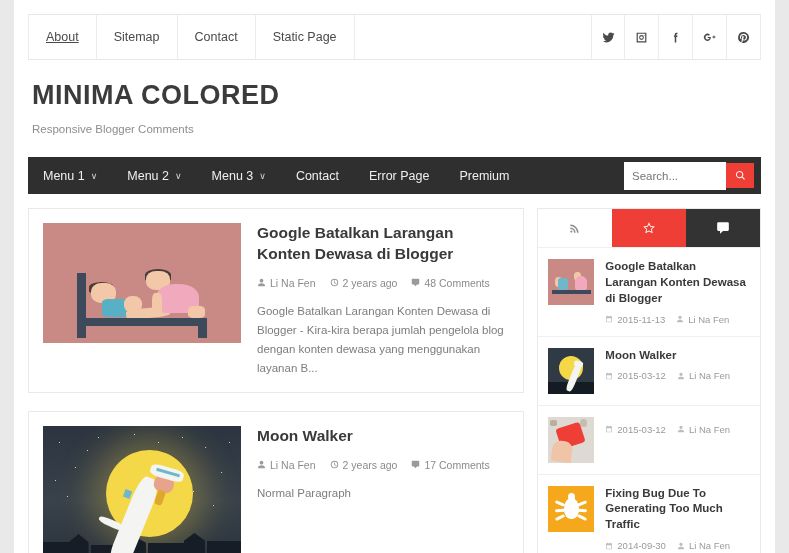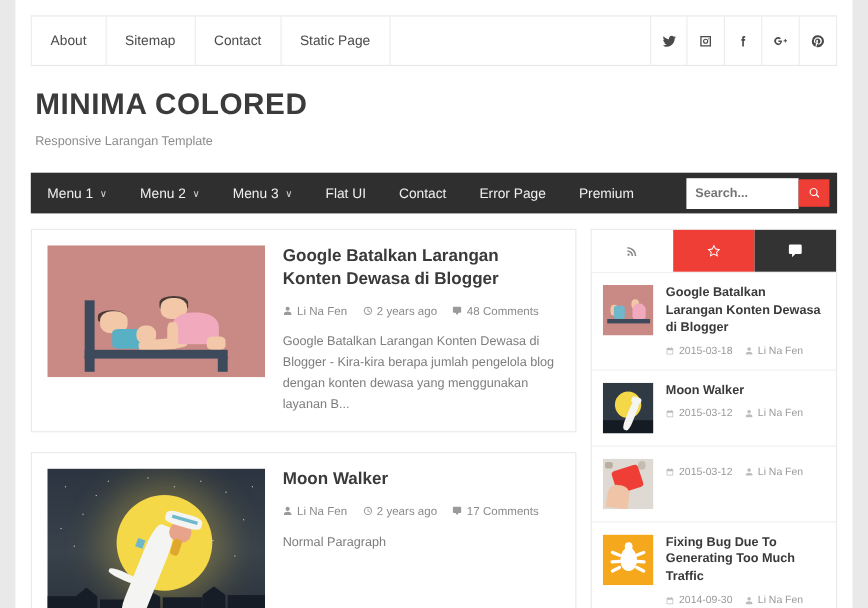--- a/index.html
+++ b/index.html
@@ -29,21 +29,21 @@
   .topnav, .socialnav { display: flex; }
   .topnav-item {
     display: flex; align-items: center;
     padding: 0 17px;
     font-size: 12.5px;
     color: #4a4a4a;
     border-right: 1px solid #ececec;
     white-space: nowrap;
     cursor: pointer;
   }
-  .topnav-item:first-child { border-left: 1px solid #ececec; }
+  .topnav-item:first-child { border-left: 1px solid #ececec; text-decoration: underline; }
   .social-item {
     width: 34px;
     display: flex; align-items: center; justify-content: center;
     border-right: 1px solid #ececec;
     color: #4a4a4a;
     cursor: pointer;
   }
   .social-item:first-child { border-left: 1px solid #ececec; }
   .social-item svg { width: 13px; height: 13px; fill: #4a4a4a; }
 
@@ -96,21 +96,20 @@
   .searchbox input {
     width: 102px;
     height: 25px;
     border: none;
     outline: none;
     background: #fff;
     padding: 14px 8px;
     font-size: 11.5px;
     color: #666;
     font-family: "Liberation Sans", sans-serif;
-    font-weight: bold;
   }
   .search-btn {
     width: 28px; height: 25px;
     background: #ef3e36;
     display: flex; align-items: center; justify-content: center;
     border: none; cursor: pointer;
   }
   .search-btn svg { width: 11px; height: 11px; fill: #fff; }
 
   
@@ -311,39 +310,36 @@
       <div class="social-item">
         <svg viewBox="0 0 24 24">
             <path d="M12 2a10 10 0 00-3.6 19.3c-.1-.8-.2-2 0-2.9l1.2-5s-.3-.6-.3-1.5c0-1.4.8-2.5 1.8-2.5.9 0 1.3.6 1.3 1.4 0 .9-.5 2.2-.8 3.4-.3 1 .5 1.9 1.5 1.9 1.8 0 3.2-1.9 3.2-4.7 0-2.5-1.8-4.2-4.3-4.2-2.9 0-4.6 2.2-4.6 4.4 0 .9.3 1.8.8 2.3l.1.4-.2.9c-.1.2-.2.3-.5.2-1.3-.6-2.1-2.5-2.1-4 0-3.3 2.4-6.3 6.9-6.3 3.6 0 6.4 2.6 6.4 6 0 3.6-2.2 6.5-5.4 6.5-1 0-2-.5-2.4-1.2l-.6 2.5c-.2.9-.8 2-1.2 2.6A10 10 0 1012 2z"></path>
           </svg>
       </div>
     </div>
   </div>
 
   <div class="branding">
     <div class="site-title">MINIMA COLORED</div>
-    <div class="site-tagline">Responsive Larangan Template</div>
+    <div class="site-tagline">Responsive Blogger Comments</div>
   </div>
 
   <div class="mainnav">
     <div class="nav-item">
       <span>Menu 1</span>
       <span class="caret">∨</span>
     </div>
     <div class="nav-item">
       <span>Menu 2</span>
       <span class="caret">∨</span>
     </div>
     <div class="nav-item">
       <span>Menu 3</span>
       <span class="caret">∨</span>
     </div>
-    <div class="nav-item">
-        <span>Flat UI</span>
-      </div>
     <div class="nav-item">
         <span>Contact</span>
       </div>
     <div class="nav-item">
         <span>Error Page</span>
       </div>
     <div class="nav-item">
         <span>Premium</span>
       </div>
     <div class="nav-spacer"></div>
@@ -501,21 +497,21 @@
                 <div class="b1"></div>
               </div>
           </div>
           <div class="side-info">
             <div class="side-title">Google Batalkan Larangan Konten Dewasa di Blogger</div>
             <div class="side-meta">
               <span class="meta-chunk">
                 <svg viewBox="0 0 24 24">
                     <path d="M7 2v2H5a2 2 0 00-2 2v14a2 2 0 002 2h14a2 2 0 002-2V6a2 2 0 00-2-2h-2V2h-2v2H9V2H7zm12 8v10H5V10h14z"></path>
                   </svg>
-                <span>2015-03-18</span>
+                <span>2015-11-13</span>
               </span>
               <span class="meta-chunk">
                 <svg viewBox="0 0 24 24">
                     <path d="M12 12a5 5 0 100-10 5 5 0 000 10zm0 2c-4 0-9 2-9 5v3h18v-3c0-3-5-5-9-5z"></path>
                   </svg>
                 <span>Li Na Fen</span>
               </span>
             </div>
           </div>
         </div>

